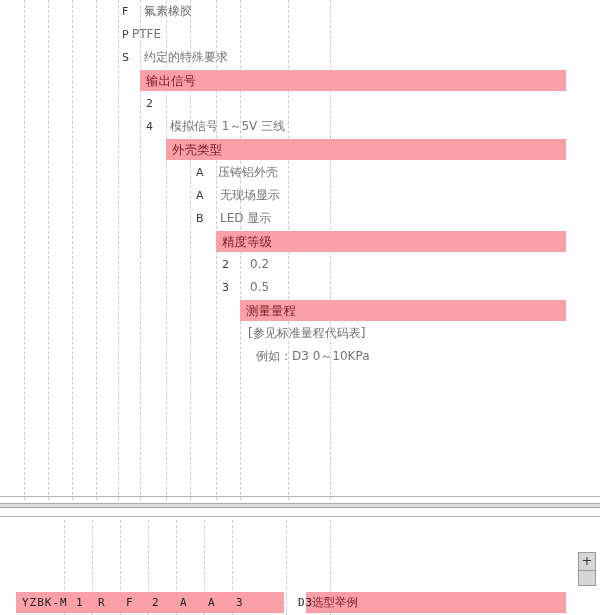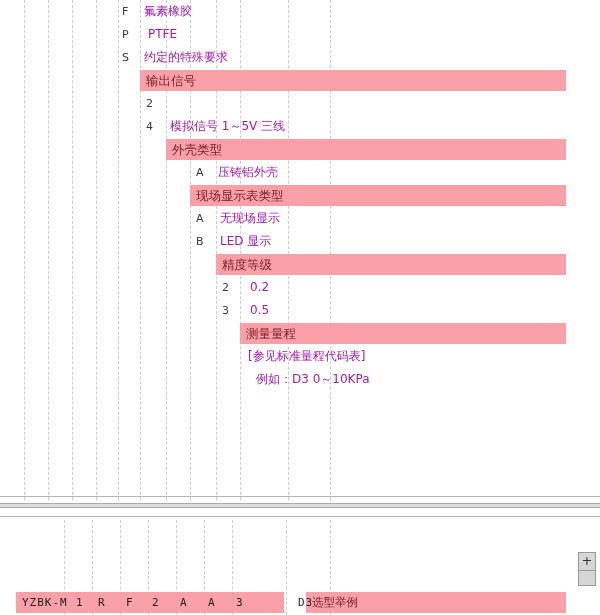--- a/index.html
+++ b/index.html
@@ -58,21 +58,21 @@
   }
   .code {
     font-size: 11px;
     color: #3a3a3a;
   }
   .hdr {
     color: #7d1a24;
     font-size: 12.5px;
   }
   .txt {
-    color: #a21caf;
+    color: #737373;
   }
   
   .hr-line {
     position: absolute;
     left: 0;
     width: 600px;
     border-top: 1px solid #b5b5b5;
   }
   .hr-thick {
     position: absolute;
@@ -135,21 +135,21 @@
   <div class="vline" style="left:330px; height:500px;"></div>
 
   <div class="rows">
 
     <div class="row">
       <div class="cell code" style="left:122px;">F</div>
       <div class="cell txt" style="left:144px;">氟素橡胶</div>
     </div>
     <div class="row">
       <div class="cell code" style="left:122px;">P</div>
-      <div class="cell txt" style="left:148px;">PTFE</div>
+      <div class="cell txt" style="left:132px;">PTFE</div>
     </div>
     <div class="row">
       <div class="cell code" style="left:122px;">S</div>
       <div class="cell txt" style="left:144px;">约定的特殊要求</div>
     </div>
 
     <div class="row">
       <div class="band" style="left:140px; width:426px;"></div>
       <div class="cell hdr" style="left:146px;">输出信号</div>
     </div>
@@ -163,24 +163,20 @@
 
     <div class="row">
       <div class="band" style="left:166px; width:400px;"></div>
       <div class="cell hdr" style="left:172px;">外壳类型</div>
     </div>
     <div class="row">
       <div class="cell code" style="left:196px;">A</div>
       <div class="cell txt" style="left:218px;">压铸铝外壳</div>
     </div>
 
-    <div class="row">
-      <div class="band" style="left:190px; width:376px;"></div>
-      <div class="cell hdr" style="left:196px;">现场显示表类型</div>
-    </div>
     <div class="row">
       <div class="cell code" style="left:196px;">A</div>
       <div class="cell txt" style="left:220px;">无现场显示</div>
     </div>
     <div class="row">
       <div class="cell code" style="left:196px;">B</div>
       <div class="cell txt" style="left:220px;">LED 显示</div>
     </div>
 
     <div class="row">

